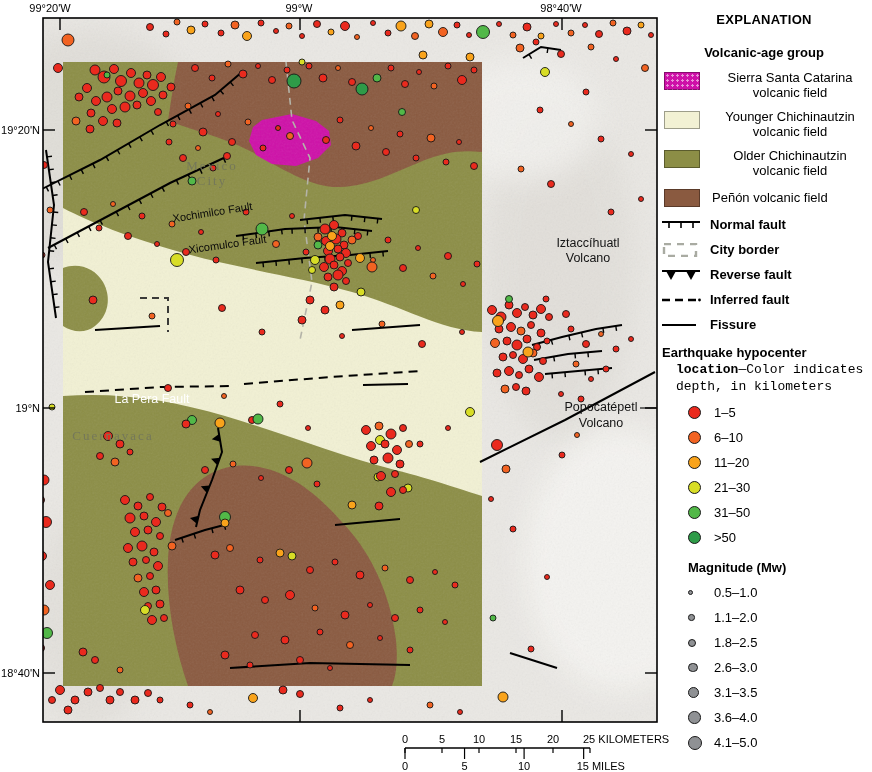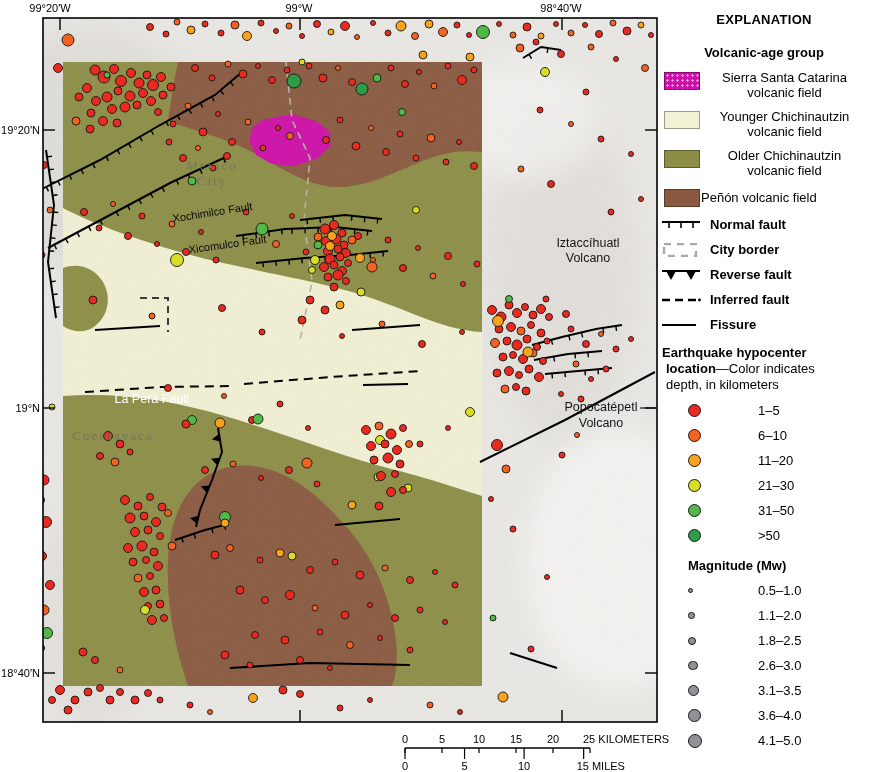--- a/index.html
+++ b/index.html
@@ -5,32 +5,32 @@
   html,body{margin:0;padding:0;background:#fff;}
   .stage{position:relative;width:872px;height:772px;overflow:hidden;background:#fff;
          font-family:"Liberation Sans",sans-serif;}
   #map-svg{position:absolute;left:0;top:0;}
   svg text{font-family:"Liberation Sans",sans-serif;}
   .axis-label{position:absolute;font-size:11px;color:#000;white-space:nowrap;}
   
   .legend{position:absolute;left:660px;top:12px;width:208px;color:#000;}
   .leg-title{font-size:13px;font-weight:bold;text-align:center;letter-spacing:.3px;margin-bottom:4px;}
   .vol-title{font-size:13px;font-weight:bold;text-align:center;margin:18px 0 10px 0;}
-  .vol-item{display:flex;gap:1px;align-items:flex-start;margin:0 0 9px 4px;}
+  .vol-item{display:flex;gap:12px;align-items:flex-start;margin:0 0 9px 4px;}
   .swatch{width:34px;height:16px;flex:0 0 34px;border:1px solid rgba(0,0,0,.35);margin-top:2px;}
   .swatch.pattern{background-image:radial-gradient(circle,rgba(255,255,255,.55) 1px,transparent 1.3px);
                   background-size:5px 5px;}
   .vol-label{font-size:13px;line-height:15px;text-align:center;flex:1;}
   .line-item{display:flex;align-items:center;gap:8px;margin:10px 0 10px 2px;
              font-size:13px;font-weight:bold;}
   .line-icon{width:40px;flex:0 0 40px;height:14px;}
   .hypo-title{font-size:13px;line-height:16px;margin:13px 0 6px 2px;}
   .hypo-title .b{font-weight:bold;}
-  .hypo-ind{margin-left:4px;}
-  .dot-row{display:flex;align-items:center;margin:10px 0 10px 28px;font-size:13px;gap:44px;}
+  .hypo-ind{margin-left:14px;font-family:Liberation Mono, monospace;}
+  .dot-row{display:flex;align-items:center;margin:10px 0 10px 28px;font-size:13px;}
   .dot-row .cell{width:26px;flex:0 0 26px;display:flex;justify-content:flex-start;align-items:center;}
   .dot{width:13px;height:13px;border-radius:50%;border:1.2px solid #1a1a1a;box-sizing:border-box;}
   .mag-title{font-size:13px;font-weight:bold;margin:15px 0 8px 28px;}
   .gdot{border-radius:50%;border:1.2px solid #1a1a1a;box-sizing:border-box;}
 </style>
 </head>
 <body>
 
 <div class="stage">
   <svg id="map-svg" width="872" height="772">

